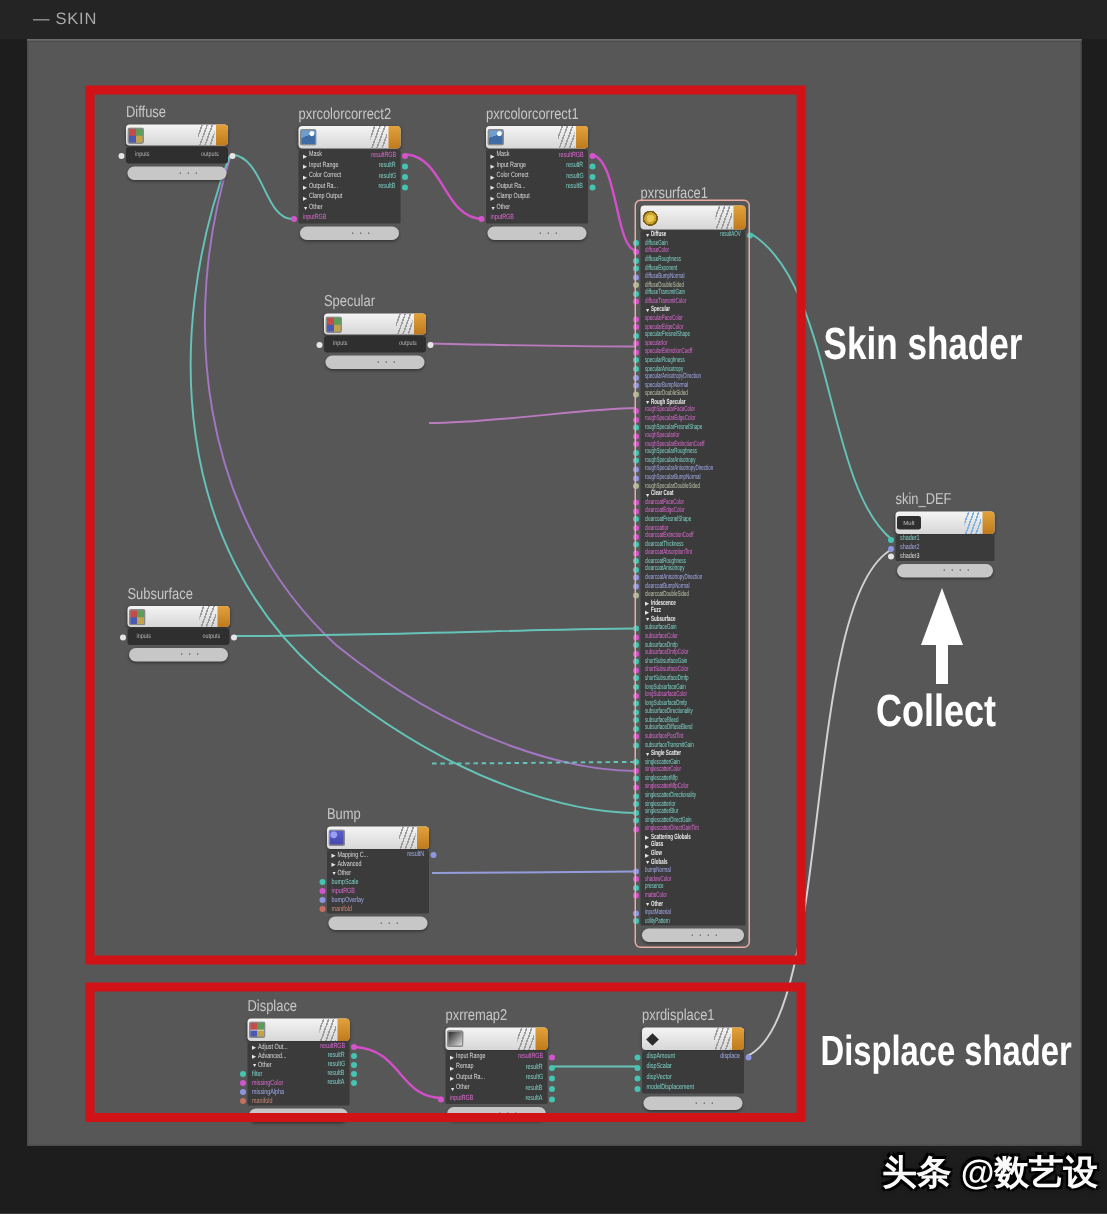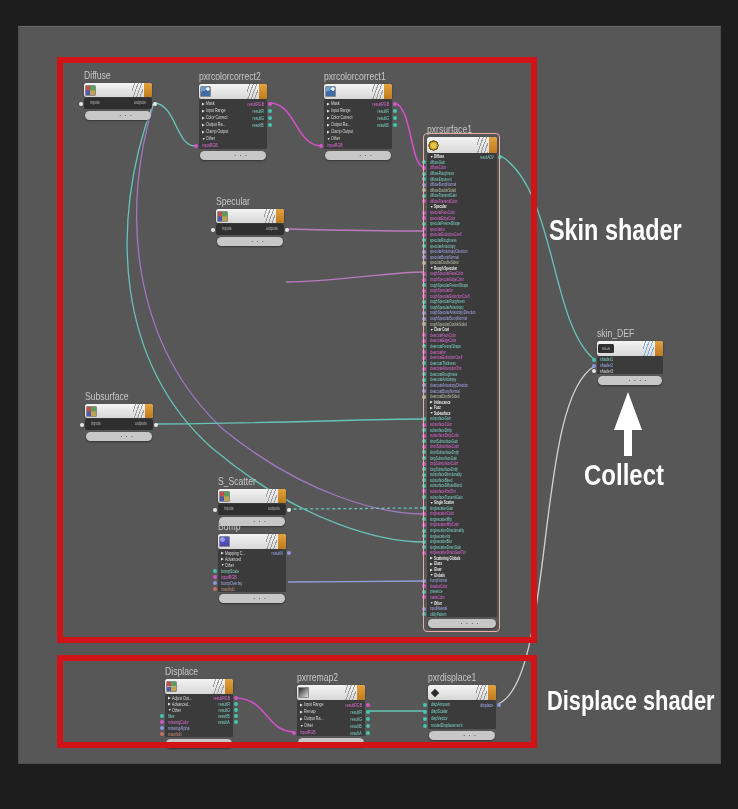--- a/index.html
+++ b/index.html
@@ -42,20 +42,23 @@
   #annSkin{left:549px;top:213px;font-size:30px;transform:scaleX(.78)}
   #annCollect{left:584px;top:458px;font-size:30px;transform:scaleX(.8)}
   #annDisplace{left:547px;top:685px;font-size:28px;transform:scaleX(.78)}
   #collectArrow{position:absolute;left:0;top:0;z-index:7;pointer-events:none}
   #watermark{position:absolute;z-index:7;right:6px;top:766px;font-size:23px;font-weight:bold;color:#fafafa;text-shadow:-1.5px -1.5px 0 #000,1.5px -1.5px 0 #000,-1.5px 1.5px 0 #000,1.5px 1.5px 0 #000,0 0 4px #000;white-space:nowrap}
 </style>
 </head>
 <body>
 
 <div id="stage">
+  <div id="tabbar">
+    <span id="tablabel">— SKIN</span>
+  </div>
   <div id="panel"></div>
 
   <svg id="wires" width="738" height="809">
       <path d="M154,103 C176,104 176,146 195,146" stroke="#66c9bd" fill="none" stroke-width="1.3" stroke-opacity="0.95"></path>
       <path d="M154,103 C120,210 132,345 224,430 C308,498 386,514 424,514" stroke="#a678c9" fill="none" stroke-width="1.3" stroke-opacity="0.95"></path>
       <path d="M153,104 C108,225 118,365 212,448 C306,527 388,542 424,542" stroke="#66c9bd" fill="none" stroke-width="1.3" stroke-opacity="0.95"></path>
       <path d="M271,103 C296,105 296,146 322,146" stroke="#d94fd0" fill="none" stroke-width="1.6" stroke-opacity="0.95"></path>
       <path d="M394,103 C412,105 410,166 424,167" stroke="#d94fd0" fill="none" stroke-width="1.6" stroke-opacity="0.95"></path>
       <path d="M286,229 C330,230 392,231 424,231" stroke="#c07cc4" fill="none" stroke-width="1.3" stroke-opacity="0.95"></path>
       <path d="M286,282 C330,282 392,272 424,272" stroke="#c07cc4" fill="none" stroke-width="1.3" stroke-opacity="0.95"></path>
@@ -72,20 +75,21 @@
   <div class="redbox" id="rb2"></div>
 
   <div class="ann" id="annSkin">Skin shader</div>
   <div class="ann" id="annCollect">Collect</div>
   <div class="ann" id="annDisplace">Displace shader</div>
 
   <svg id="collectArrow" width="738" height="809">
     <polygon points="628,392 614,430 624,430 624,456 632,456 632,430 642,430" fill="#ffffff"></polygon>
   </svg>
 
+  <div id="watermark">头条 @数艺设</div>
 <div class="node" style="left: 84px; top: 83px; width: 68px;">
       <div class="ttl">Diffuse</div>
       <div class="hdr" style="height: 14px;">
         <span class="ic ic-checker"></span>
         <span class="sl"></span>
         <span class="tail"></span>
       </div>
       <div class="strip">
         <i class="dot dl" style="background: rgb(230, 230, 230);"></i>
         <span class="slb" style="transform-origin: 0px 50%;">inputs</span>
@@ -569,38 +573,21 @@
       <div class="strip">
         <i class="dot dl" style="background: rgb(230, 230, 230);"></i>
         <span class="slb" style="transform-origin: 0px 50%;">inputs</span>
         <span class="slb" style="transform-origin: 100% 50%;">outputs</span>
         <i class="dot dr" style="background: rgb(230, 230, 230);"></i>
       </div>
       <div class="pill">
         <span class="pdots">···</span>
       </div>
     </div>
-    <div class="node" style="left: 218px; top: 489px; width: 68px;">
-      <div class="ttl">S_Scatter</div>
-      <div class="hdr" style="height: 14px;">
-        <span class="ic ic-checker"></span>
-        <span class="sl"></span>
-        <span class="tail"></span>
-      </div>
-      <div class="strip">
-        <i class="dot dl" style="background: rgb(230, 230, 230);"></i>
-        <span class="slb" style="transform-origin: 0px 50%;">inputs</span>
-        <span class="slb" style="transform-origin: 100% 50%;">outputs</span>
-        <i class="dot dr" style="background: rgb(230, 230, 230);"></i>
-      </div>
-      <div class="pill">
-        <span class="pdots">···</span>
-      </div>
-    </div>
-    <div class="node" style="left: 218px; top: 534px; width: 68px;">
+    <div class="node" style="left: 218px; top: 551px; width: 68px;">
       <div class="ttl">Bump</div>
       <div class="hdr" style="height: 15px;">
         <span class="ic ic-normal"></span>
         <span class="sl"></span>
         <span class="tail"></span>
       </div>
       <div class="body">
         <div class="row" style="height: 6px;">
           <span class="arw">▶</span>
           <span class="lbl" style="color: rgb(220, 220, 220); transform: scaleX(0.72);">Mapping C...</span>

